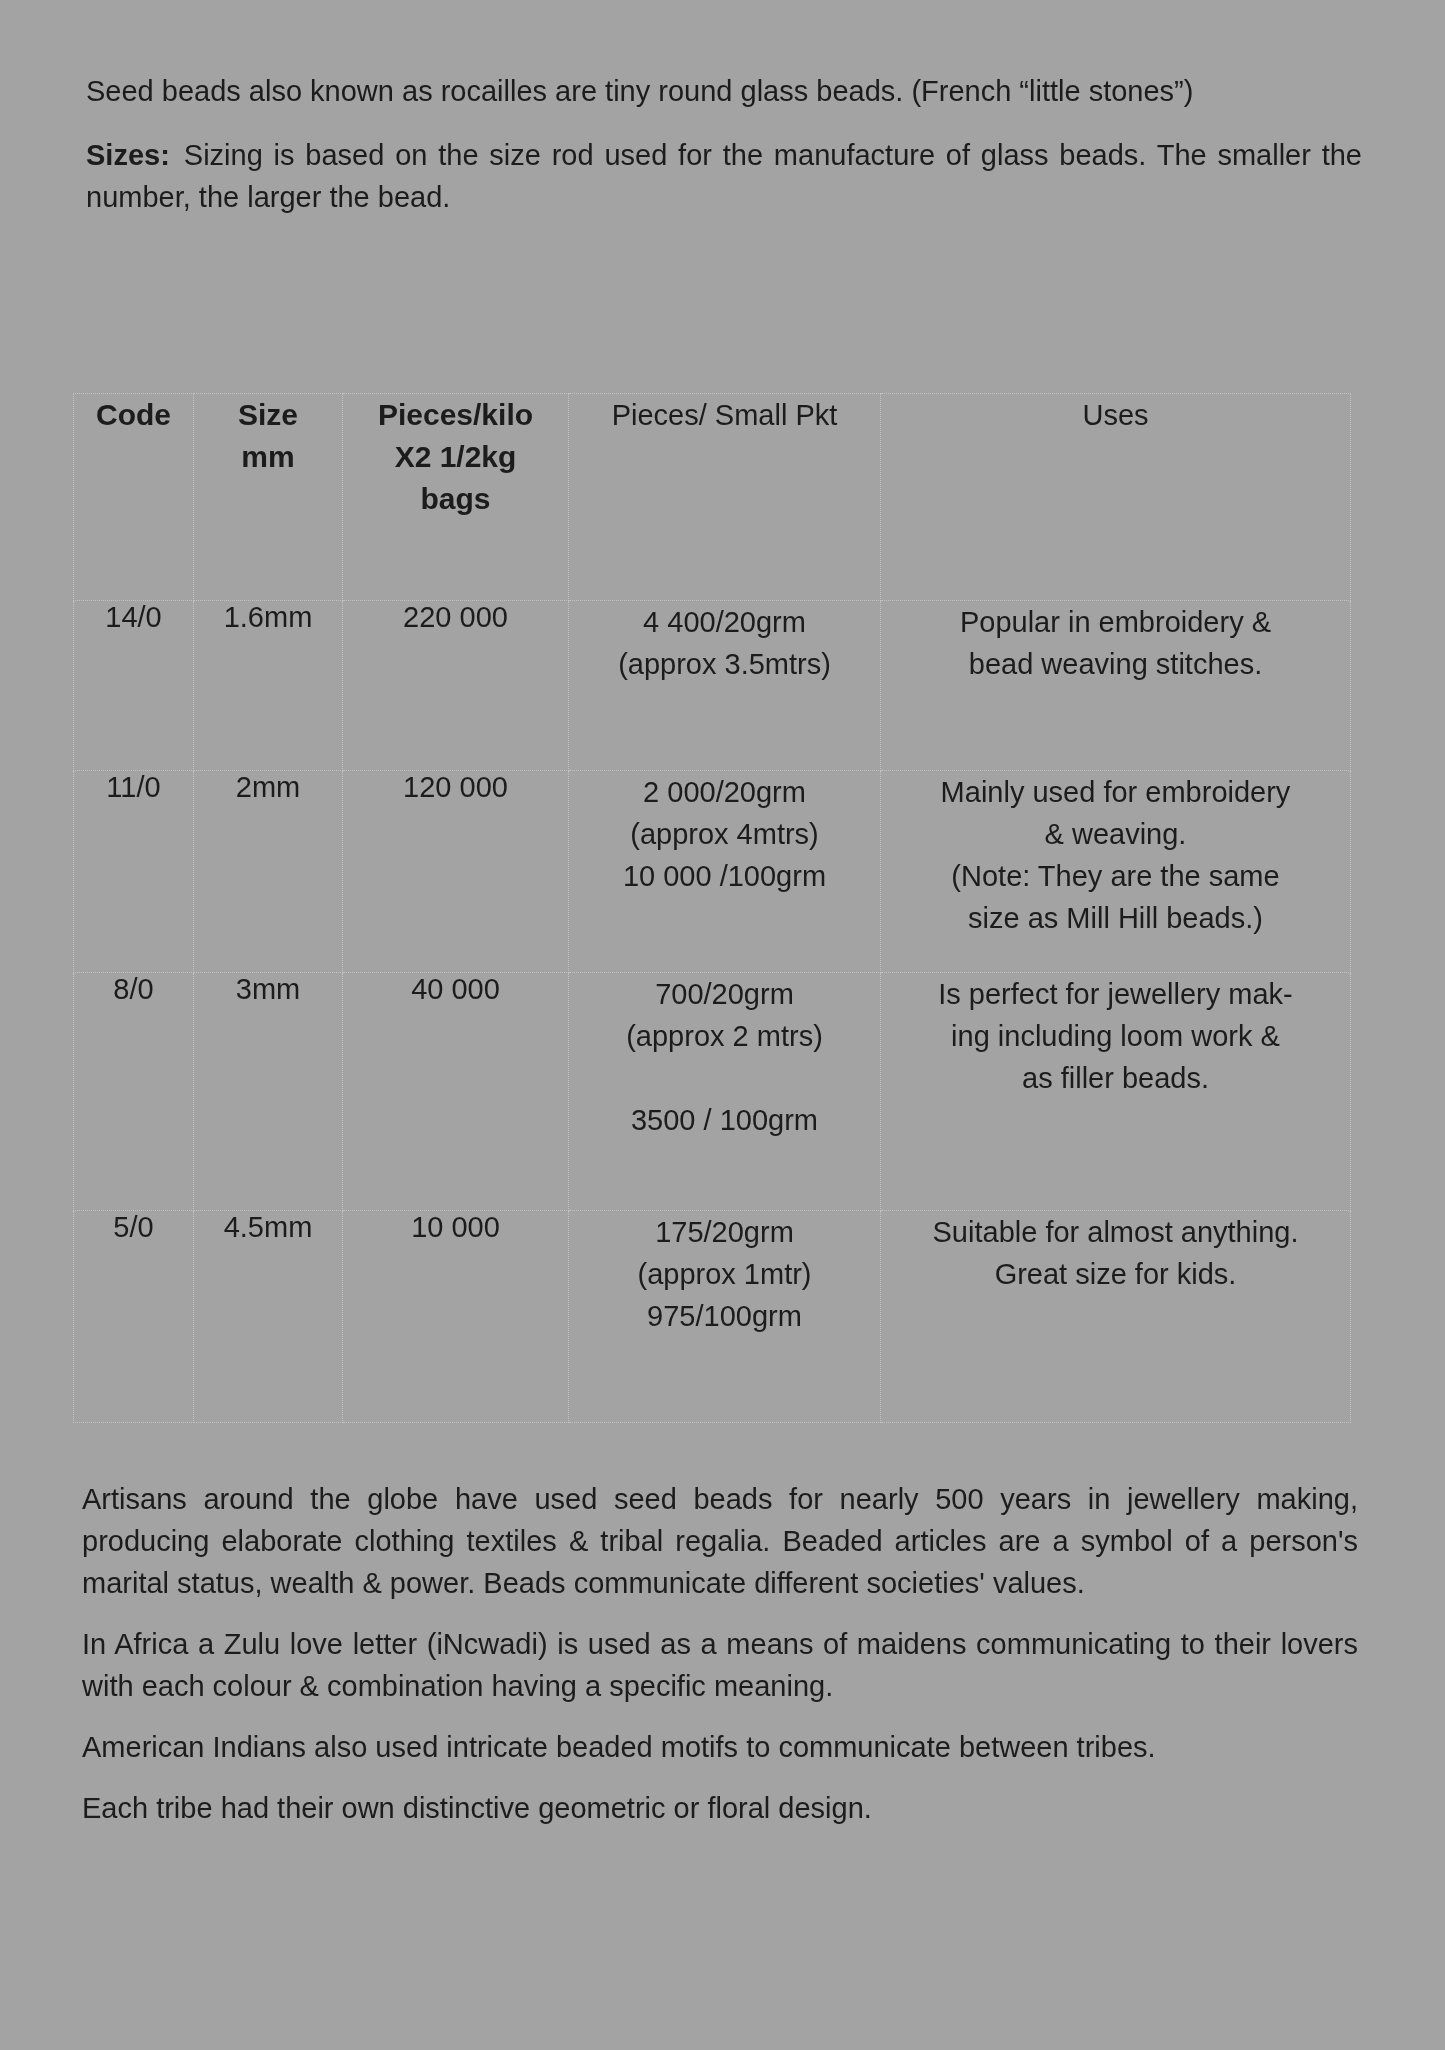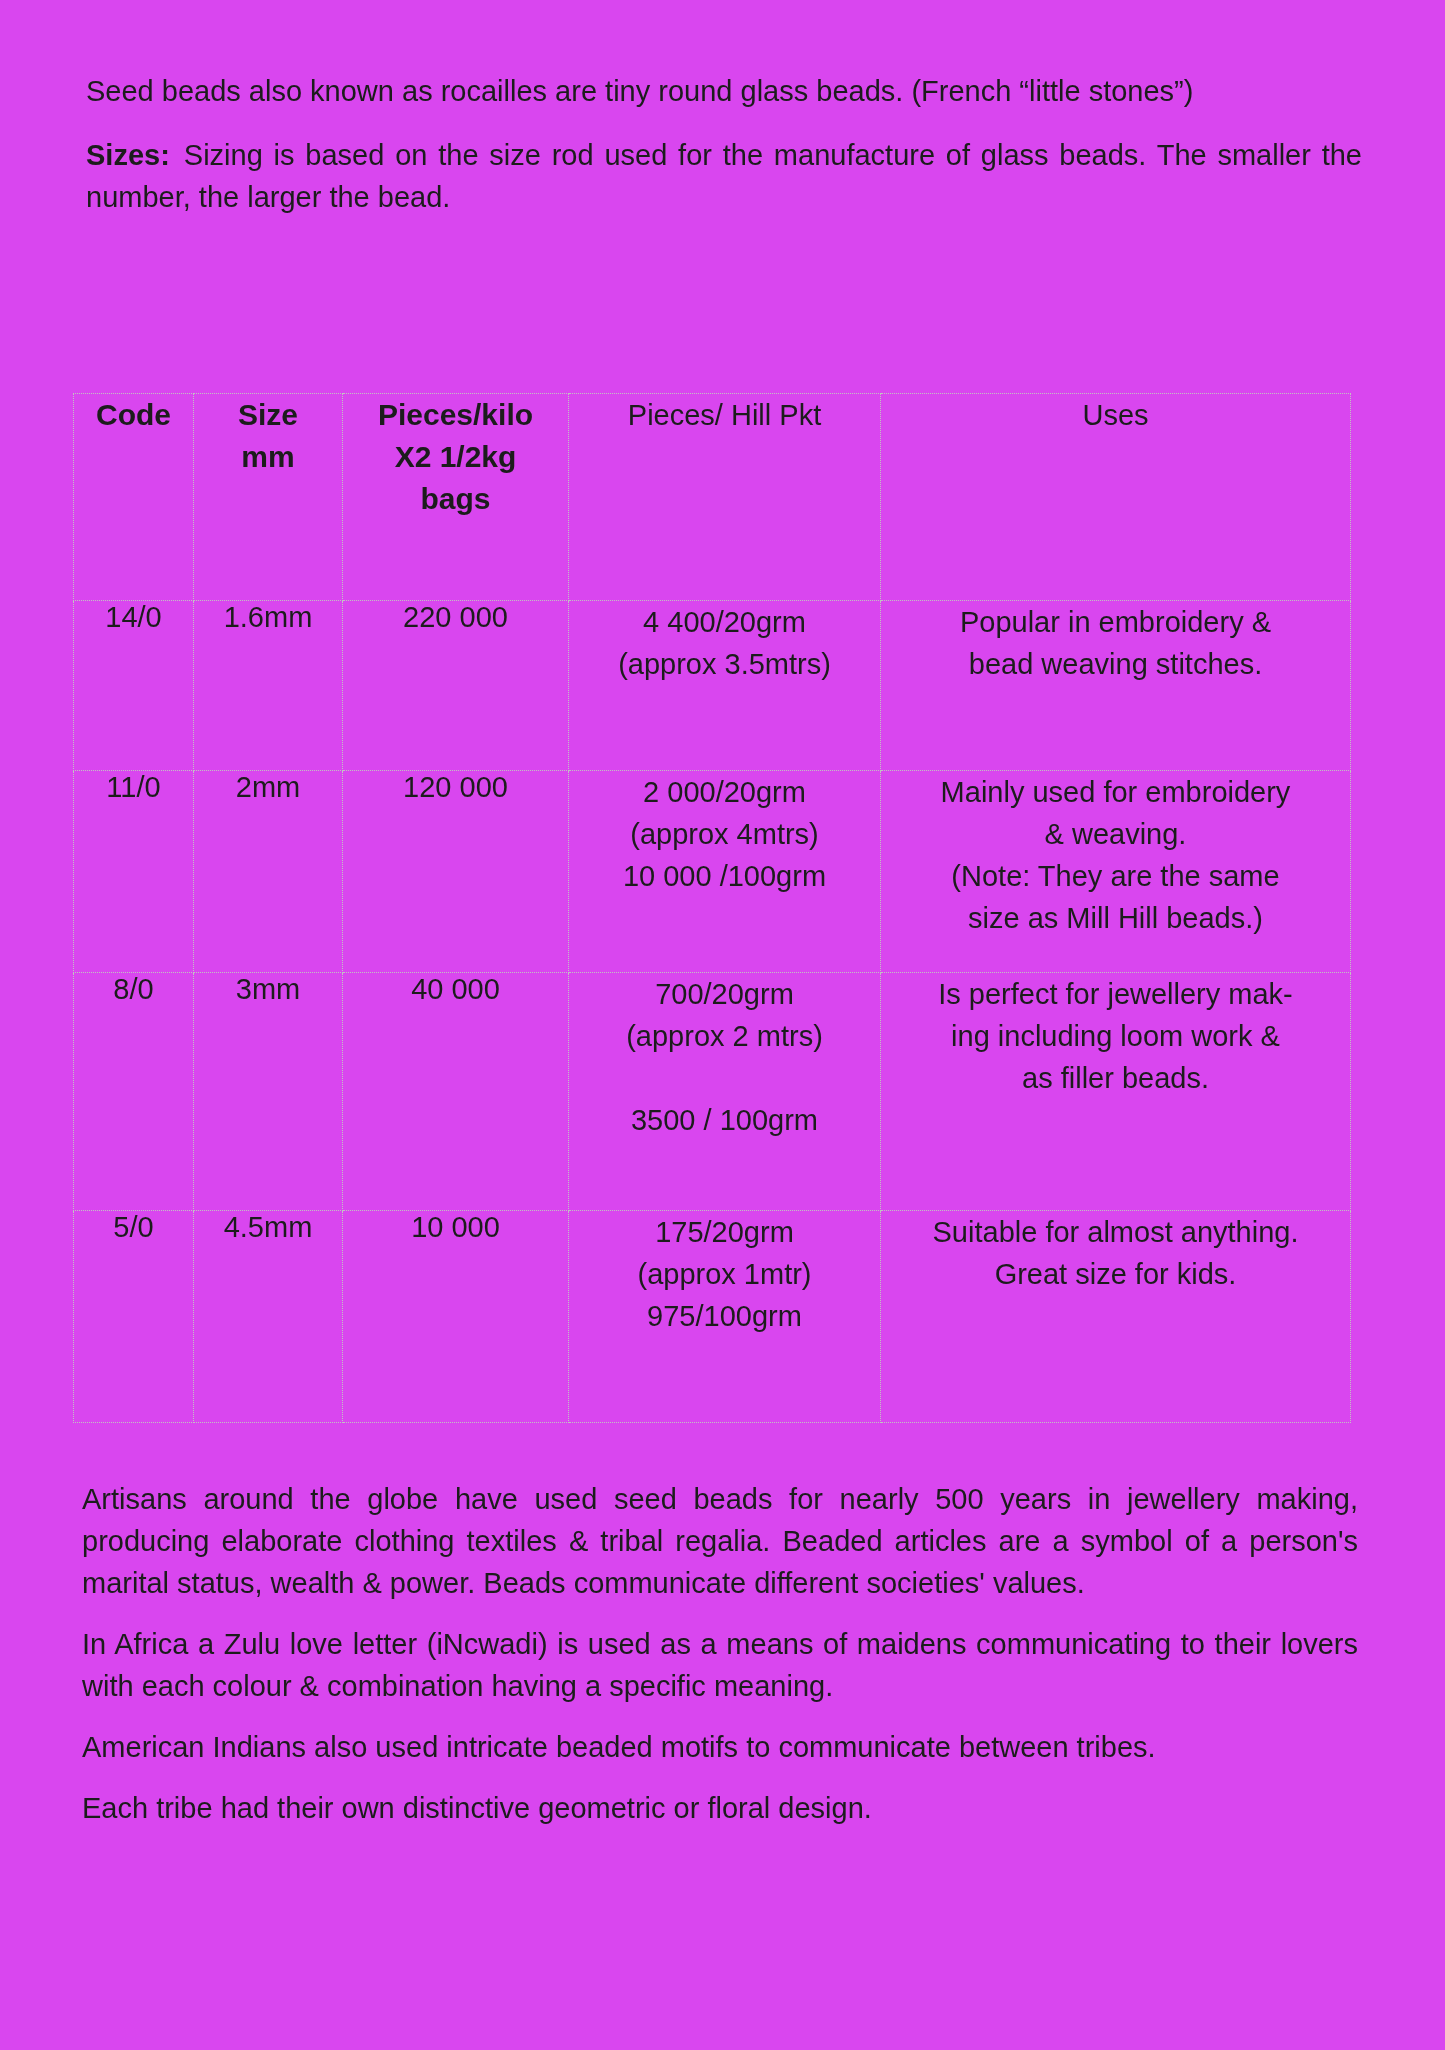--- a/index.html
+++ b/index.html
@@ -1,20 +1,20 @@
 <!DOCTYPE html>
 <html><head>
 <meta charset="utf-8">
 <style>
   html, body { margin: 0; padding: 0; background: #ffffff; }
   .page {
     position: relative;
     width: 1445px;
     height: 2050px;
-    background: #d946ef;
+    background: #a3a3a3;
     font-family: "Liberation Sans", sans-serif;
     color: #1c1c1c;
     overflow: hidden;
   }
   .intro {
     position: absolute;
     left: 86px;
     top: 70px;
     width: 1276px;
   }
@@ -94,21 +94,21 @@
       <th class="hcell bold">Code</th>
       <th class="hcell bold">
         <div class="hline">Size</div>
         <div class="hline">mm</div>
       </th>
       <th class="hcell bold">
         <div class="hline">Pieces/kilo</div>
         <div class="hline">X2 1/2kg</div>
         <div class="hline">bags</div>
       </th>
-      <th class="hcell">Pieces/ Hill Pkt</th>
+      <th class="hcell">Pieces/ Small Pkt</th>
       <th class="hcell">Uses</th>
     </tr>
 
     <tr style="height:170px;">
       <td class="code-cell">14/0</td>
       <td class="size-cell">1.6mm</td>
       <td class="kilo-cell">220 000</td>
       <td class="pkt-cell">
         <div class="pkt-line">4 400/20grm</div>
         <div class="pkt-line">(approx 3.5mtrs)</div>

